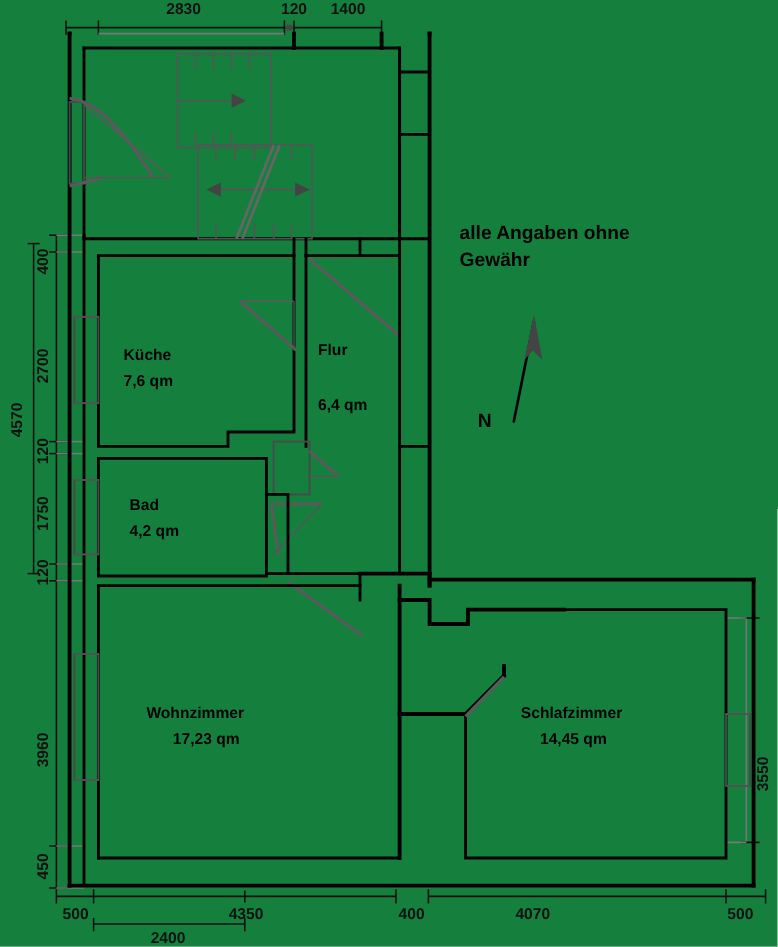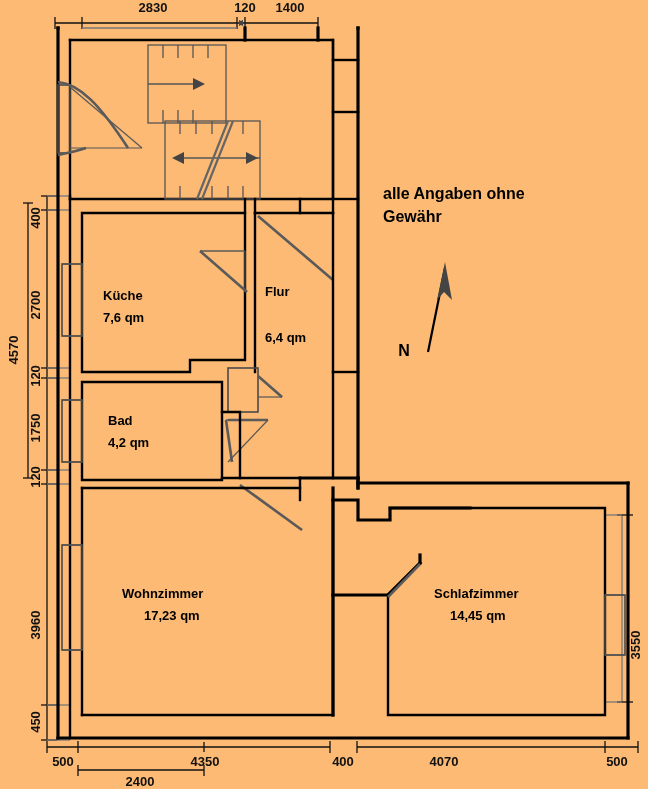--- a/index.html
+++ b/index.html
@@ -7,21 +7,21 @@
     padding: 0;
     background: #ffffff;
   }
   body {
     font-family: "Liberation Sans", sans-serif;
   }
   #page {
     position: relative;
     width: 648px;
     height: 789px;
-    background: #fdba74;
+    background: #15803d;
     overflow: hidden;
   }
   #floorplan-svg {
     position: absolute;
     left: 0;
     top: 0;
     width: 648px;
     height: 789px;
   }
   .dim-text {

